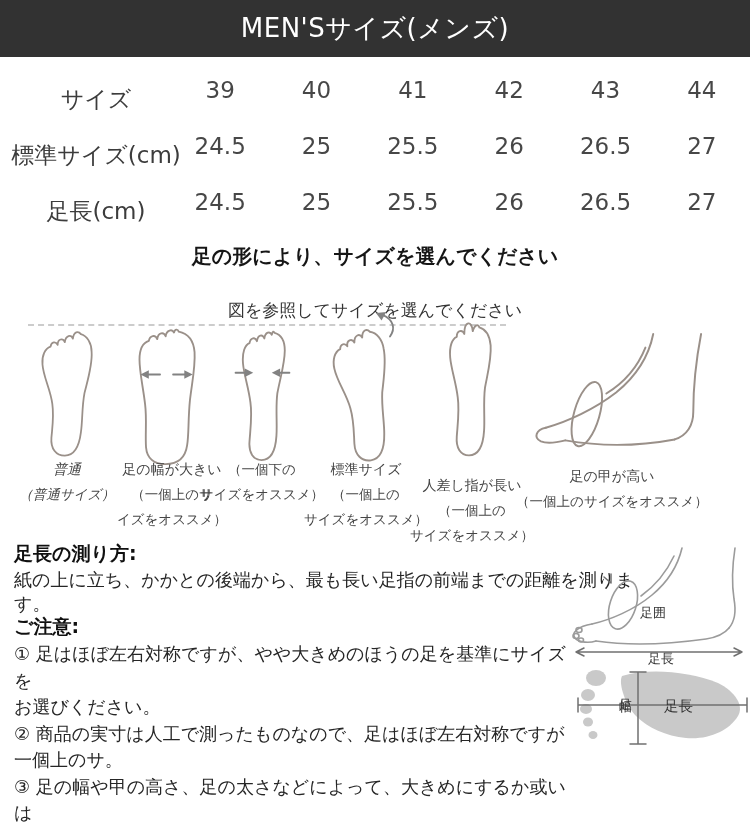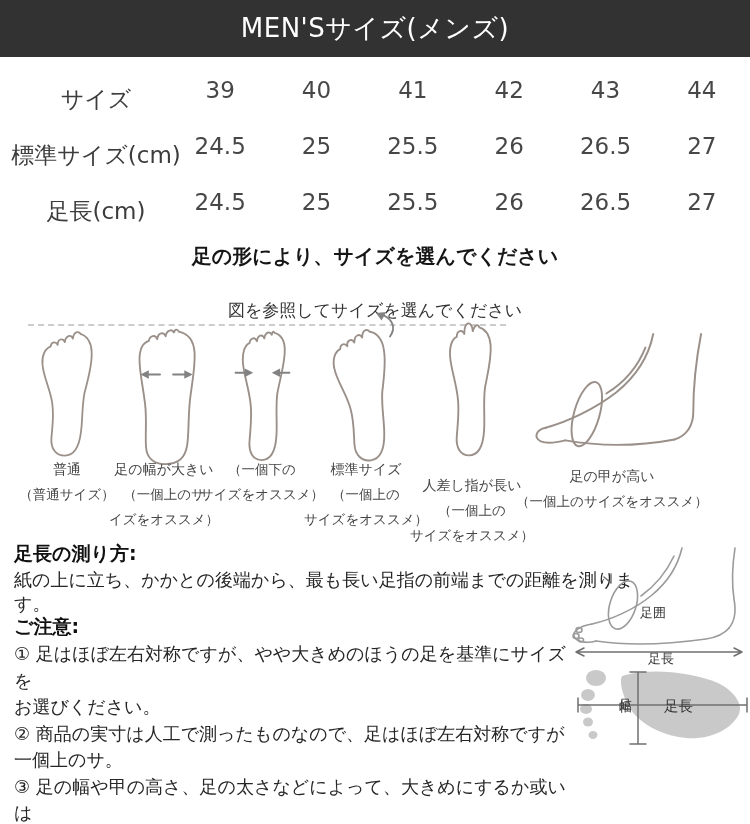--- a/index.html
+++ b/index.html
@@ -39,21 +39,21 @@
   #f4{left:330px;top:312px;} #f5{left:436px;top:318px;} #f6{left:528px;top:332px;}
   #dA{left:566px;top:545px;} #dB{left:576px;top:668px;}
   #dA path,#dA ellipse{stroke:var(--line2);stroke-width:1.6;fill:none;}
   #dA .measure{stroke:var(--measure);stroke-width:1.5;}
   #dB .measure{stroke:var(--measure);stroke-width:1.5;fill:none;}
   #dB .blob{fill:var(--silhouette);stroke:none;}
 
   .cap{position:absolute;text-align:center;color:var(--cap-ink);line-height:25px;}
   .cap .cap-name{font-size:14px;}
   .cap .cap-note{font-size:13.5px;}
-  .c1{left:7px;top:457px;width:120px;}   .c2{left:98px;top:457px;width:132px;}
+  .c1{left:7px;top:457px;width:120px;font-style:italic;}   .c2{left:106px;top:457px;width:132px;}
   .c3{left:196px;top:457px;width:132px;} .c4{left:300px;top:457px;width:132px;}
   .c5{left:403px;top:473px;width:138px;} .c6{left:497px;top:464px;width:230px;}
 
   .m-head{position:absolute;left:14px;font-size:19px;font-weight:bold;color:#101010;}
   .m-desc{position:absolute;left:14px;top:568px;width:640px;font-size:18px;color:var(--ink);}
   .m-notes{position:absolute;left:14px;top:641px;width:566px;font-size:18px;
            color:var(--ink);line-height:26.5px;}
   .dlabel{position:absolute;font-size:13px;color:#333;}
   .dlabel.vertical{writing-mode:vertical-rl;letter-spacing:2px;}
   .dlabel.big{font-size:14.5px;}

